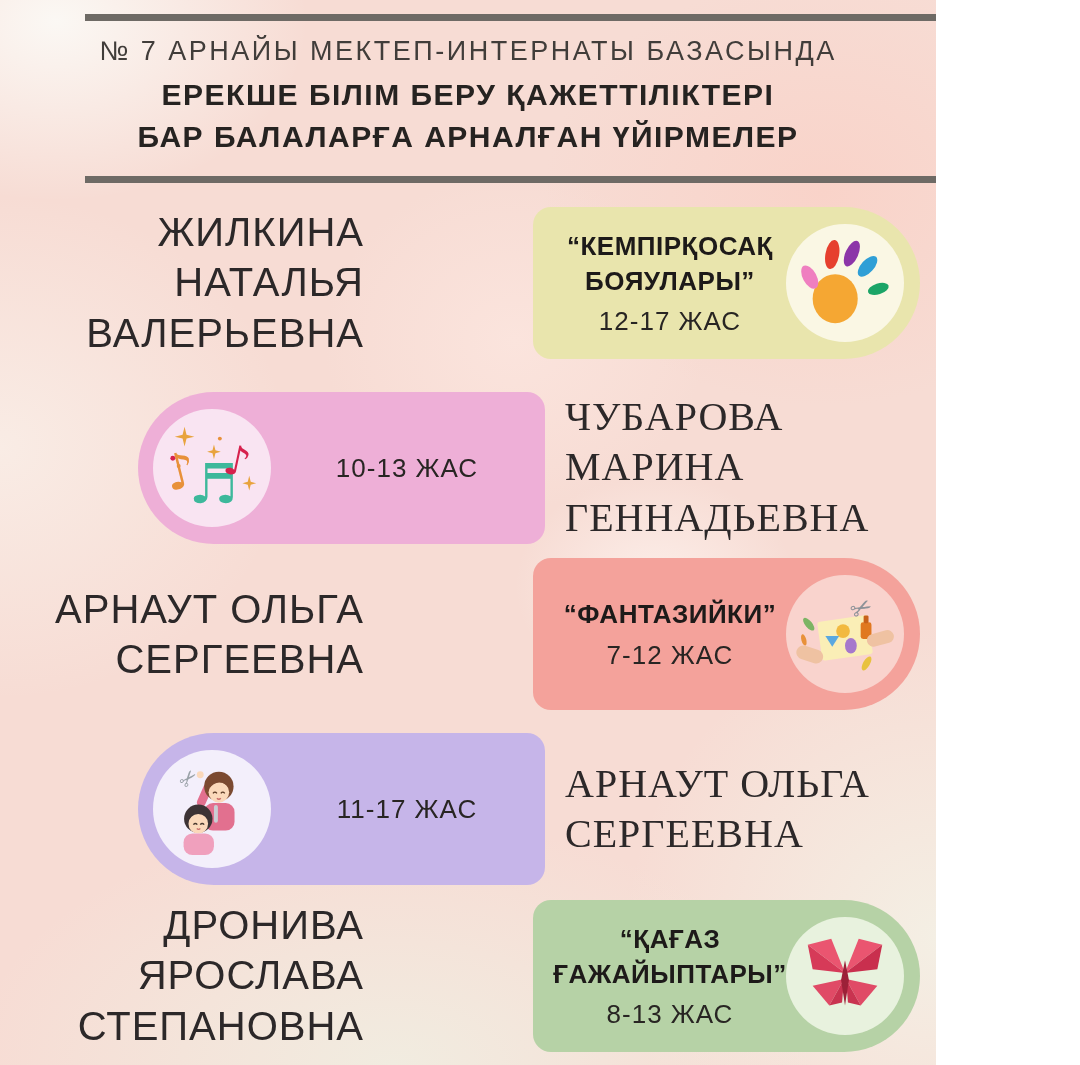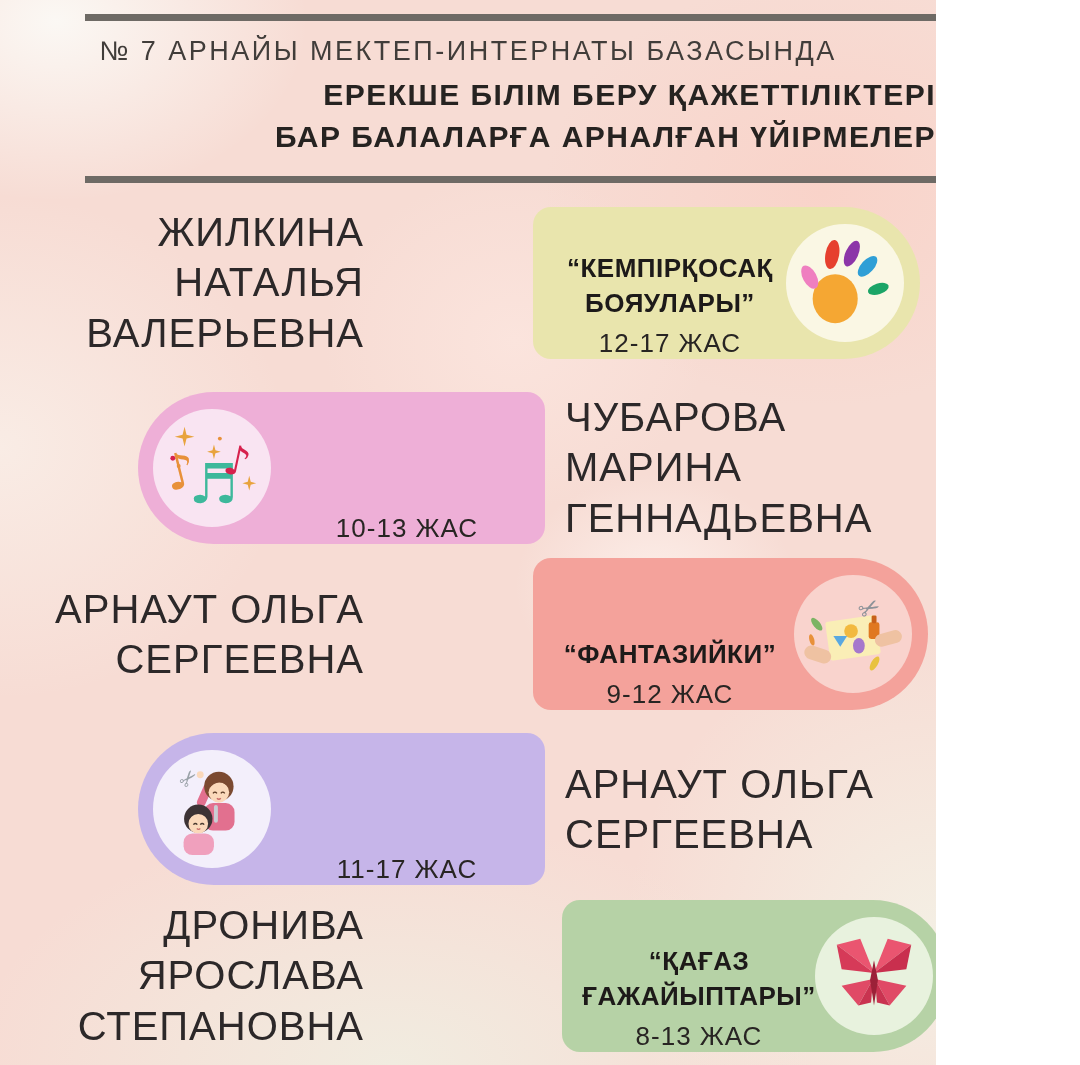--- a/index.html
+++ b/index.html
@@ -14,38 +14,38 @@
       radial-gradient(ellipse 520px 520px at 100% 88%, #f4efe4 0%, rgba(244,239,228,0) 60%),
       radial-gradient(ellipse 430px 330px at 88% 18%, #f9d3c9 0%, rgba(249,211,201,0) 65%),
       radial-gradient(ellipse 320px 280px at 55% 32%, #fbe4dd 0%, rgba(251,228,221,0) 60%),
       radial-gradient(ellipse 200px 160px at 70% 55%, #fceee9 0%, rgba(252,238,233,0) 70%);
   }
   .bar{position:absolute;left:85px;width:908px;height:7px;}
   .bar-top{top:14px}
   .bar-bottom{top:176px}
   .kicker{position:absolute;top:36px;left:0;width:100%;text-align:center;
     font-size:27px;letter-spacing:2.5px;color:#413d3a;}
-  .title{position:absolute;top:74px;left:0;width:100%;text-align:right;
+  .title{position:absolute;top:74px;left:0;width:100%;text-align:center;
     font-size:30px;font-weight:bold;letter-spacing:1.5px;color:#262321;line-height:1.4;}
   .row{position:absolute;left:0;width:100%;height:152px;}
   .r1{top:207px}.r2{top:392px}.r3{top:558px}.r4{top:733px}.r5{top:900px}
   .teacher{position:absolute;top:50%;transform:translateY(-50%);
     font-size:40px;color:#2c2829;line-height:1.26;letter-spacing:1px;}
   .pill-right .teacher{right:572px;width:322px;text-align:right;}
-  .pill-left  .teacher{left:565px;width:335px;text-align:left;}
+  .pill-left  .teacher{left:565px;width:335px;text-align:left;font-family:Liberation Serif, serif;}
   .pill{position:absolute;top:0;height:152px;}
   .pill-right .pill{left:533px;width:387px;border-radius:18px 76px 76px 18px;}
   .pill-left  .pill{left:138px;width:407px;border-radius:76px 18px 18px 76px;}
   .badge{position:absolute;top:17px;width:118px;height:118px;border-radius:50%;
     display:flex;align-items:center;justify-content:center;}
   .pill-right .badge{right:16px;}
   .pill-left  .badge{left:15px;}
   .badge svg{width:98px;height:98px;}
   .pill-text{position:absolute;top:0;height:100%;display:flex;flex-direction:column;
-    justify-content:flex-end;align-items:center;text-align:center;gap:7px;}
+    justify-content:center;align-items:center;text-align:center;gap:7px;}
   .pill-right .pill-text{left:18px;width:238px;}
   .pill-left  .pill-text{left:150px;width:238px;}
   .club{font-weight:bold;font-size:26px;color:#1d1a19;line-height:1.35;letter-spacing:.5px;}
   .age{font-size:26px;color:#282523;letter-spacing:1px;}
 </style>
 </head>
 <body>
 
 <div class="poster">
 
@@ -94,24 +94,24 @@
       </div>
       <div class="pill-text">
         <div class="age">10-13 ЖАС</div>
       </div>
     </div>
     <div class="teacher">ЧУБАРОВА МАРИНА ГЕННАДЬЕВНА</div>
   </section>
 
   <section class="row r3 pill-right">
     <div class="teacher">АРНАУТ ОЛЬГА СЕРГЕЕВНА</div>
-    <div class="pill" style="background-color: rgb(244, 162, 155); padding-left: 8px;">
+    <div class="pill" style="background-color: rgb(244, 162, 155);">
       <div class="pill-text">
         <div class="club">“ФАНТАЗИЙКИ”</div>
-        <div class="age">9-12 ЖАС</div>
+        <div class="age">7-12 ЖАС</div>
       </div>
       <div class="badge" style="background-color: rgb(249, 211, 205);">
         <svg viewBox="0 0 100 100">
           <rect x="24" y="34" width="52" height="40" rx="3" fill="#faeeb6" transform="rotate(-8 50 54)"></rect>
           <circle cx="48" cy="47" r="7" fill="#f2b93f"></circle>
           <ellipse cx="56" cy="62" rx="6" ry="8" fill="#a678cc"></ellipse>
           <polygon points="30,52 44,52 37,63" fill="#5aa8e0"></polygon>
           <ellipse cx="13" cy="40" rx="3.5" ry="8" fill="#7cb464" transform="rotate(-40 13 40)"></ellipse>
           <ellipse cx="72" cy="80" rx="3.5" ry="8" fill="#e8c23f" transform="rotate(30 72 80)"></ellipse>
           <ellipse cx="8" cy="56" rx="2.5" ry="6" fill="#e8913a" transform="rotate(-15 8 56)"></ellipse>
@@ -151,21 +151,21 @@
       </div>
       <div class="pill-text">
         <div class="age">11-17 ЖАС</div>
       </div>
     </div>
     <div class="teacher">АРНАУТ ОЛЬГА СЕРГЕЕВНА</div>
   </section>
 
   <section class="row r5 pill-right">
     <div class="teacher">ДРОНИВА ЯРОСЛАВА СТЕПАНОВНА</div>
-    <div class="pill" style="background-color: rgb(182, 210, 166); margin-left: 29px;">
+    <div class="pill" style="background-color: rgb(182, 210, 166);">
       <div class="pill-text">
         <div class="club">“ҚАҒАЗ ҒАЖАЙЫПТАРЫ”</div>
         <div class="age">8-13 ЖАС</div>
       </div>
       <div class="badge" style="background-color: rgb(232, 242, 222);">
         <svg viewBox="0 0 100 100">
           <polygon points="50,47 12,18 36,12" fill="#ea5570"></polygon>
           <polygon points="50,47 12,18 17,43" fill="#d63a58"></polygon>
           <polygon points="50,47 88,18 64,12" fill="#ea5570"></polygon>
           <polygon points="50,47 88,18 83,43" fill="#c92f4e"></polygon>

